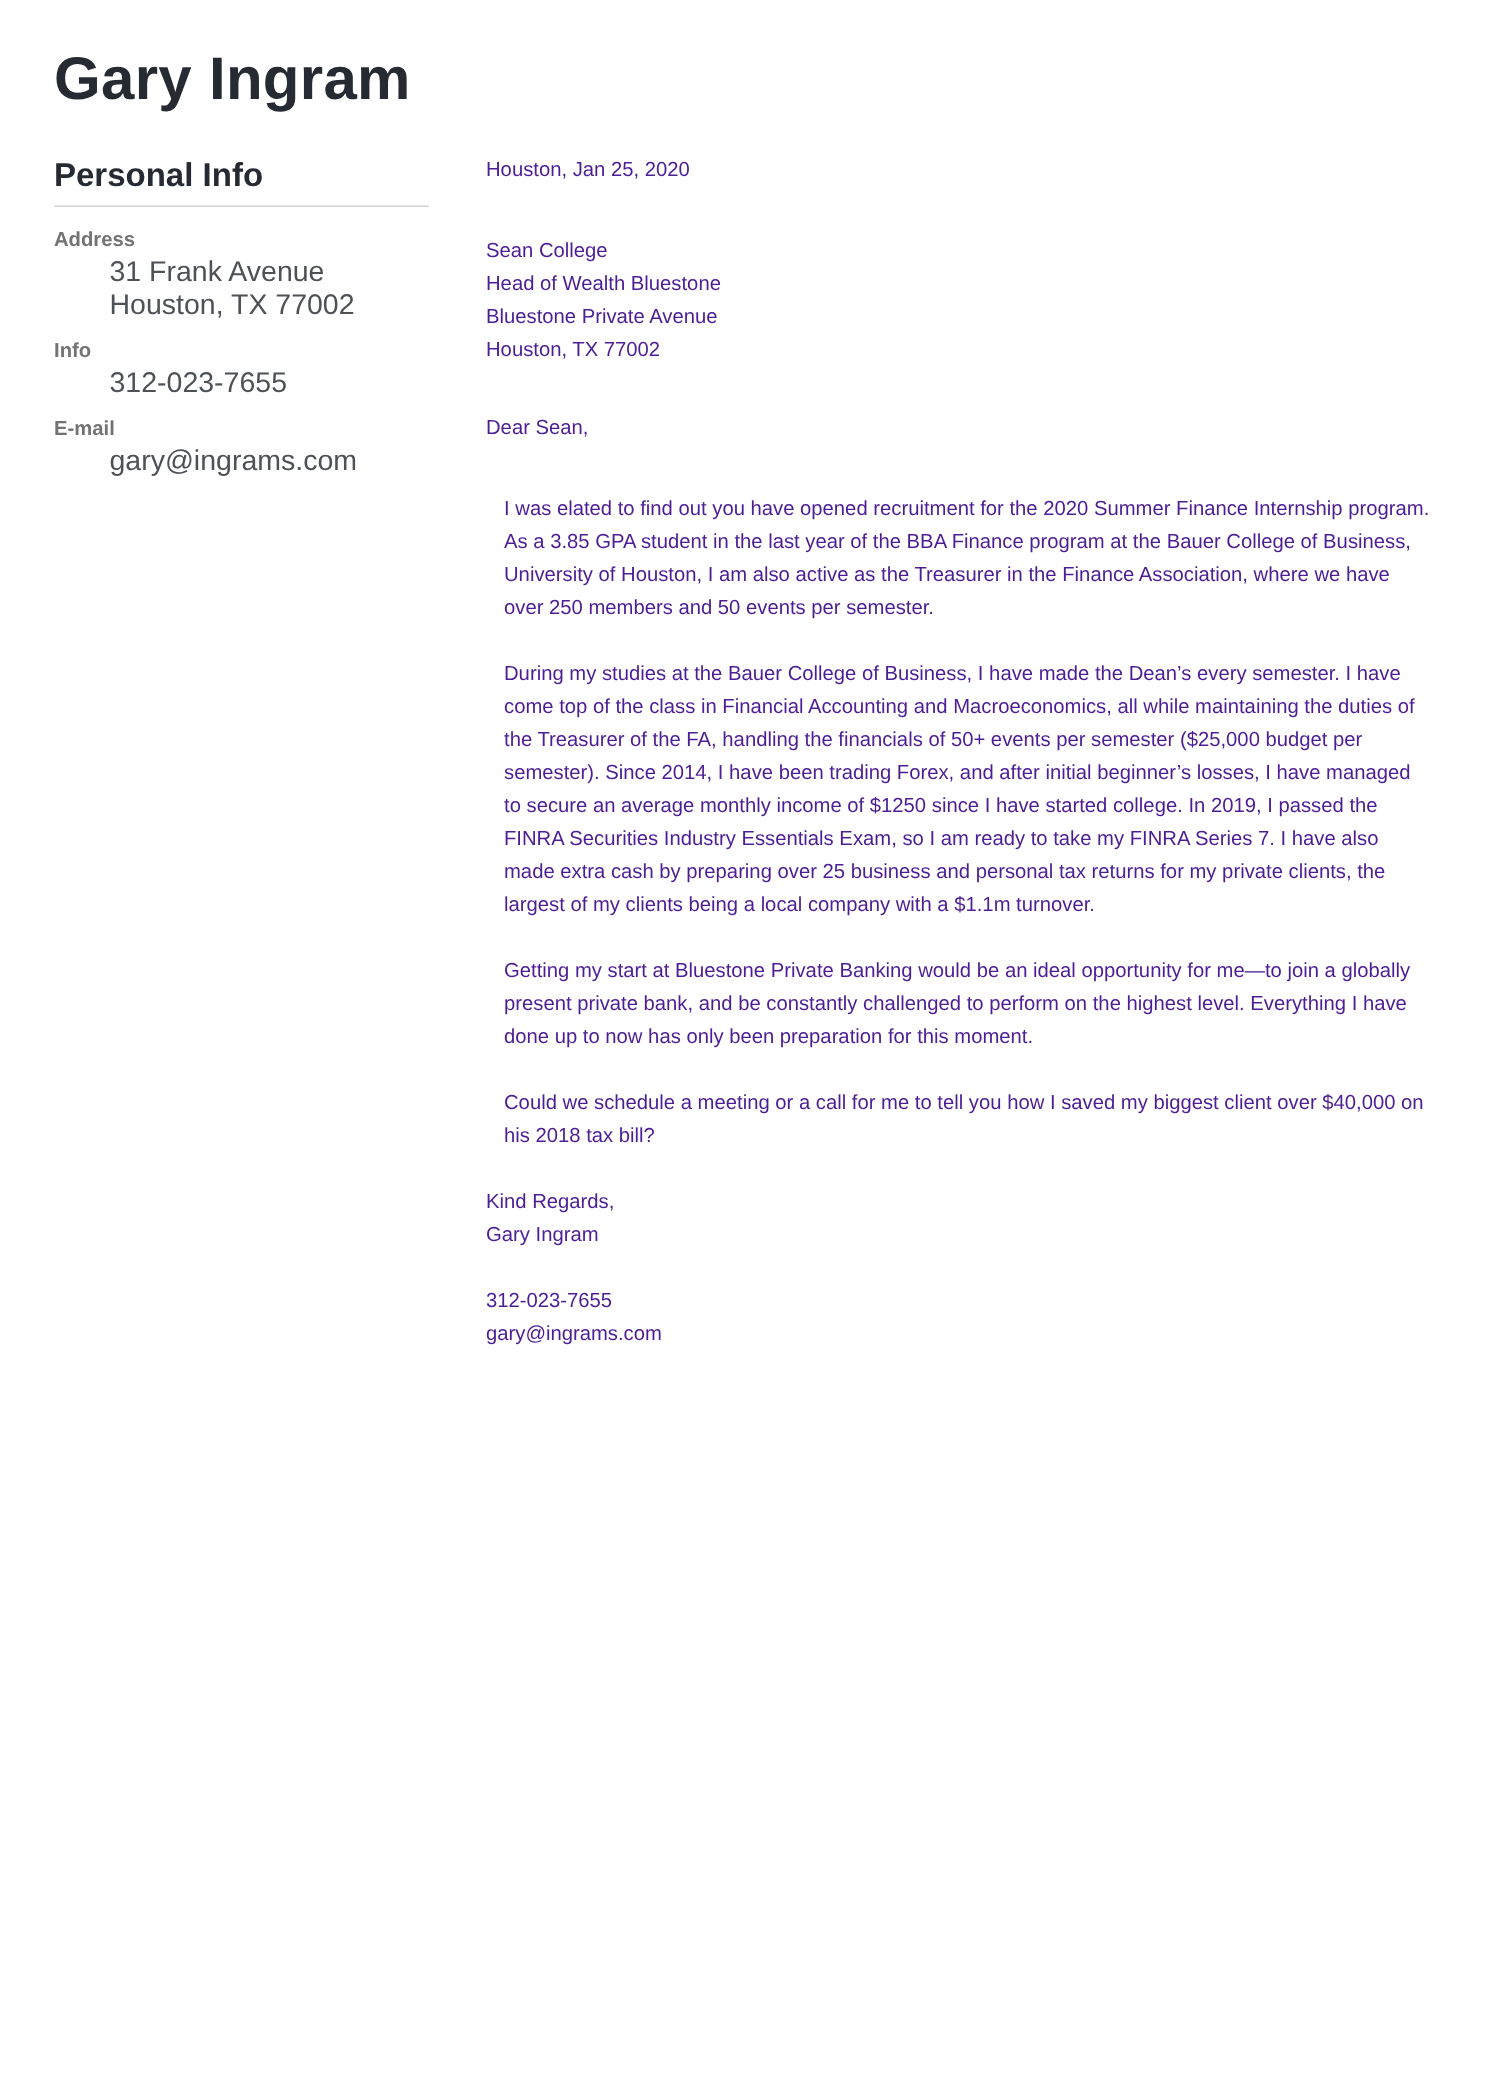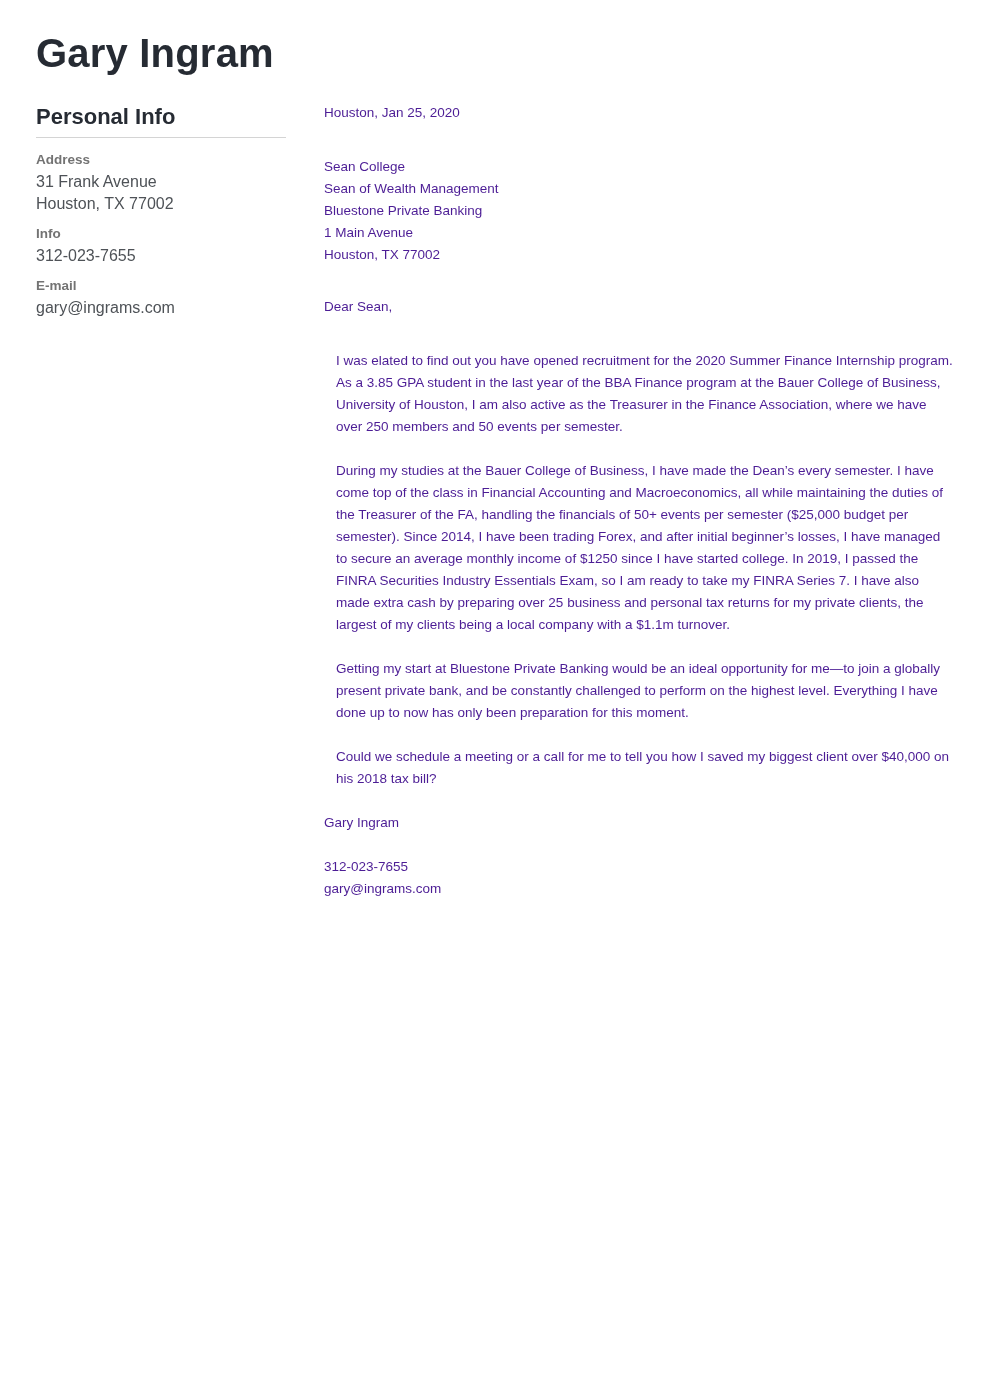--- a/index.html
+++ b/index.html
@@ -41,23 +41,24 @@
     margin-bottom: 11px;
   }
   .side-label {
     font-size: 13.5px;
     font-weight: 700;
     color: #737373;
     line-height: 22px;
     margin-top: 8px;
   }
   .side-value {
-    font-size: 16px;
+    font-size: 19px;
     color: #4e5257;
     line-height: 22px;
+    margin-left: 37px;
   }
   .main {
     flex: 1;
     padding-top: 0;
     color: #4c1d95;
     font-size: 13.5px;
     line-height: 22px;
   }
   .date-line { margin-bottom: 32px; }
   .recipient-block { margin-bottom: 30px; }
@@ -88,34 +89,34 @@
       <div class="side-label">E-mail</div>
       <div class="side-value">gary@ingrams.com</div>
     </div>
 
     <div class="main">
 
       <div class="date-line">Houston, Jan 25, 2020</div>
 
       <div class="recipient-block">
         <div>Sean College</div>
-        <div>Sean of Wealth Management</div>
-        <div>Bluestone Private Banking</div>
-        <div>1 Main Avenue</div>
+        <div>Head of Wealth Bluestone</div>
+        <div>Bluestone Private Avenue</div>
         <div>Houston, TX 77002</div>
       </div>
 
       <div class="salutation">Dear Sean,</div>
 
       <div class="para">I was elated to find out you have opened recruitment for the 2020 Summer Finance Internship program. As a 3.85 GPA student in the last year of the BBA Finance program at the Bauer College of Business, University of Houston, I am also active as the Treasurer in the Finance Association, where we have over 250 members and 50 events per semester.</div>
       <div class="para">During my studies at the Bauer College of Business, I have made the Dean’s every semester. I have come top of the class in Financial Accounting and Macroeconomics, all while maintaining the duties of the Treasurer of the FA, handling the financials of 50+ events per semester ($25,000 budget per semester). Since 2014, I have been trading Forex, and after initial beginner’s losses, I have managed to secure an average monthly income of $1250 since I have started college. In 2019, I passed the FINRA Securities Industry Essentials Exam, so I am ready to take my FINRA Series 7. I have also made extra cash by preparing over 25 business and personal tax returns for my private clients, the largest of my clients being a local company with a $1.1m turnover.</div>
       <div class="para">Getting my start at Bluestone Private Banking would be an ideal opportunity for me—to join a globally present private bank, and be constantly challenged to perform on the highest level. Everything I have done up to now has only been preparation for this moment.</div>
       <div class="para">Could we schedule a meeting or a call for me to tell you how I saved my biggest client over $40,000 on his 2018 tax bill?</div>
 
       <div class="closing-block">
+        <div>Kind Regards,</div>
         <div>Gary Ingram</div>
       </div>
 
       <div class="contact-block">
         <div>312-023-7655</div>
         <div>gary@ingrams.com</div>
       </div>
 
     </div>
   </div>

